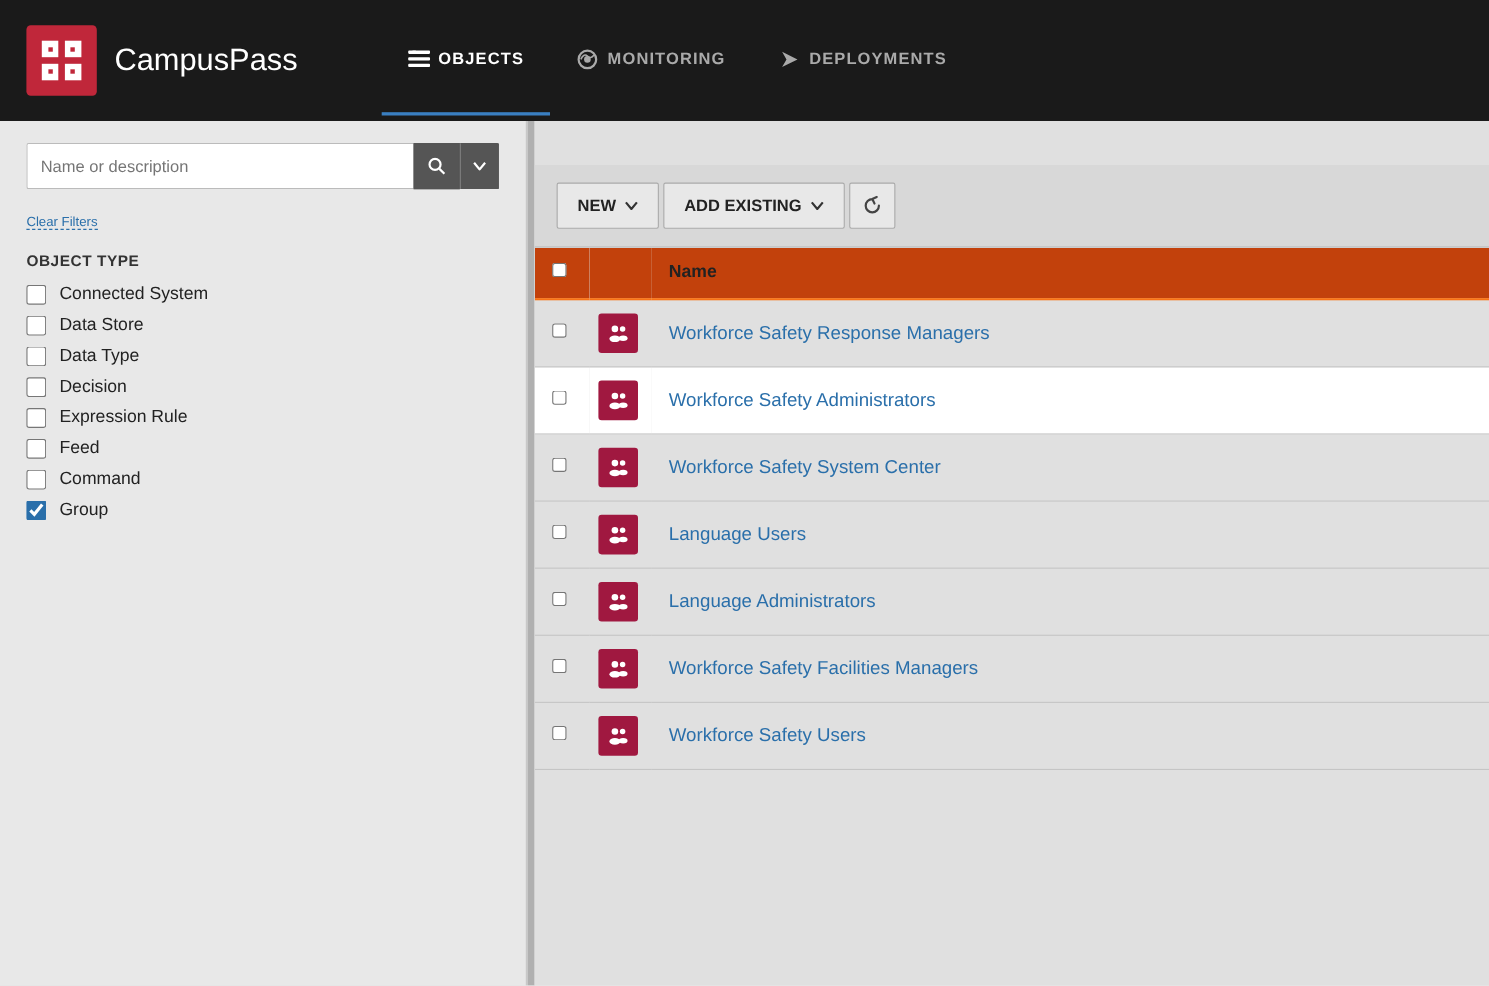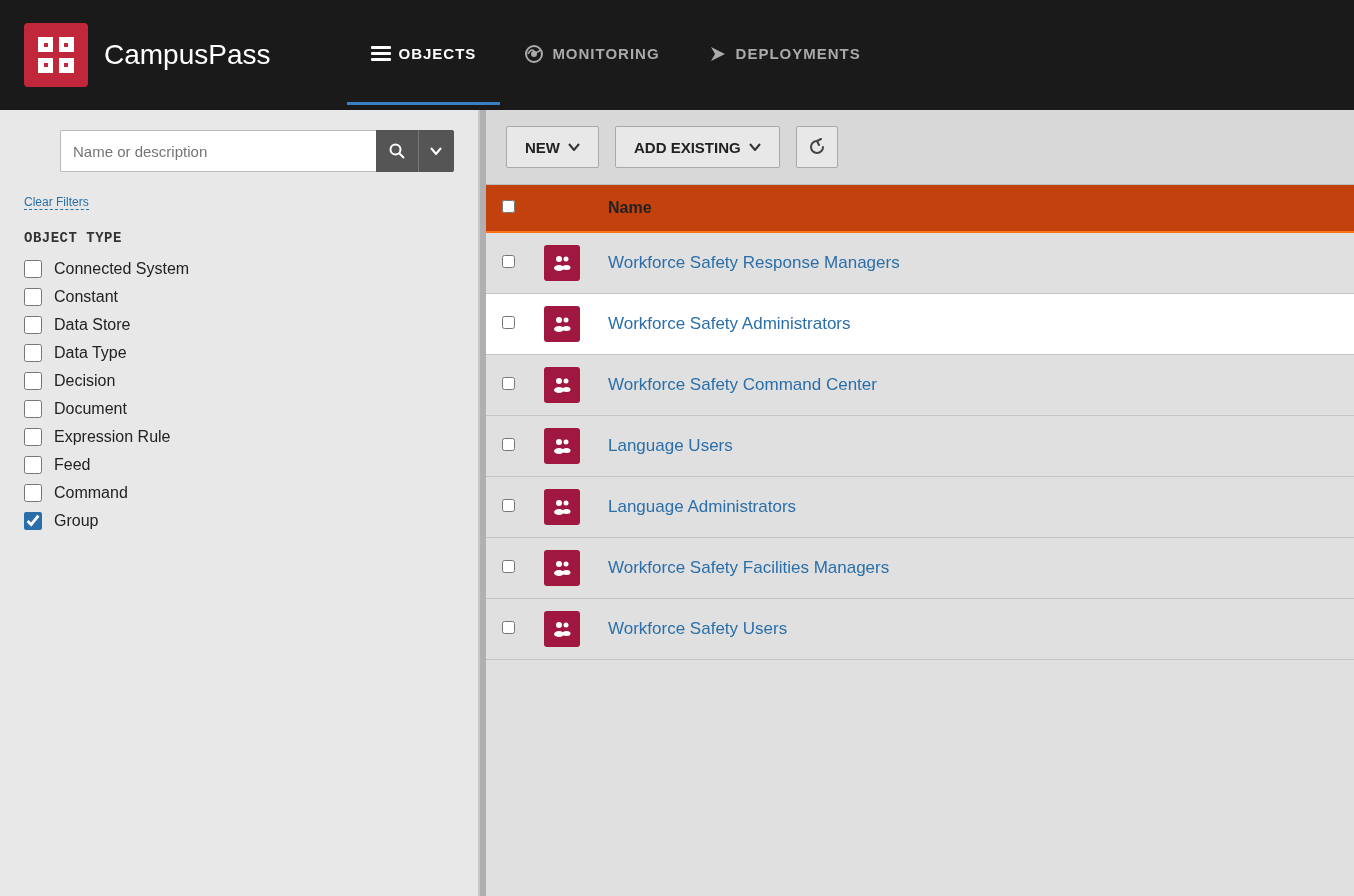--- a/index.html
+++ b/index.html
@@ -75,21 +75,20 @@
       background: #e8e8e8;
       padding: 20px 24px;
       border-right: 2px solid #c8c8c8;
       overflow-y: auto;
     }
     .search-row {
       display: flex;
       align-items: center;
       gap: 0;
       margin-bottom: 20px;
-      margin-left: 36px;
     }
     .search-input {
       flex: 1;
       height: 42px;
       border: 1px solid #bbb;
       border-right: none;
       padding: 0 12px;
       font-size: 15px;
       color: #888;
       background: #fff;
@@ -133,21 +132,20 @@
       text-decoration: none;
       border-bottom: 1px dashed #2a6faa;
     }
     .section-label {
       font-size: 14px;
       font-weight: 700;
       color: #333;
       letter-spacing: 0.5px;
       margin-bottom: 14px;
       margin-top: 4px;
-      font-family: Liberation Mono, monospace;
     }
     .checkbox-list {
       list-style: none;
       display: flex;
       flex-direction: column;
       gap: 10px;
     }
     .checkbox-item {
       display: flex;
       align-items: center;
@@ -177,22 +175,23 @@
       background: #e0e0e0;
       display: flex;
       flex-direction: column;
       overflow: hidden;
     }
     .toolbar {
       background: #d8d8d8;
       padding: 16px 20px;
       display: flex;
       align-items: center;
-      gap: 16px;
+      gap: 4px;
       border-bottom: 1px solid #bbb;
+      margin-top: 40px;
     }
     .toolbar-btn {
       height: 42px;
       border: 1px solid #aaa;
       background: #e8e8e8;
       font-size: 15px;
       font-weight: 600;
       padding: 0 18px;
       cursor: pointer;
       display: flex;
@@ -344,37 +343,29 @@
 
     <div class="section-label">OBJECT TYPE</div>
 
     <ul class="checkbox-list">
       <li class="checkbox-item">
         <input type="checkbox" style="">
         <span>Connected System</span>
       </li>
       <li class="checkbox-item">
         <input type="checkbox" style="">
-        <span>Constant</span>
-      </li>
-      <li class="checkbox-item">
-        <input type="checkbox" style="">
         <span>Data Store</span>
       </li>
       <li class="checkbox-item">
         <input type="checkbox" style="">
         <span>Data Type</span>
       </li>
       <li class="checkbox-item">
         <input type="checkbox" style="">
         <span>Decision</span>
-      </li>
-      <li class="checkbox-item">
-        <input type="checkbox" style="">
-        <span>Document</span>
       </li>
       <li class="checkbox-item">
         <input type="checkbox" style="">
         <span>Expression Rule</span>
       </li>
       <li class="checkbox-item">
         <input type="checkbox" style="">
         <span>Feed</span>
       </li>
       <li class="checkbox-item">
@@ -468,21 +459,21 @@
               <div class="group-icon">
                 <svg width="22" height="22" viewBox="0 0 22 22" fill="white">
                   <circle cx="8" cy="7" r="3" fill="white"></circle>
                   <circle cx="15" cy="7" r="2.5" fill="white"></circle>
                   <ellipse cx="8" cy="16" rx="5" ry="3" fill="white"></ellipse>
                   <ellipse cx="15.5" cy="15.5" rx="4" ry="2.5" fill="white"></ellipse>
                 </svg>
               </div>
             </td>
             <td>
-              <a class="object-link">Workforce Safety Command Center</a>
+              <a class="object-link">Workforce Safety System Center</a>
             </td>
           </tr>
           <tr class="">
             <td class="checkbox-col">
               <input type="checkbox" style="">
             </td>
             <td class="icon-col">
               <div class="group-icon">
                 <svg width="22" height="22" viewBox="0 0 22 22" fill="white">
                   <circle cx="8" cy="7" r="3" fill="white"></circle>

